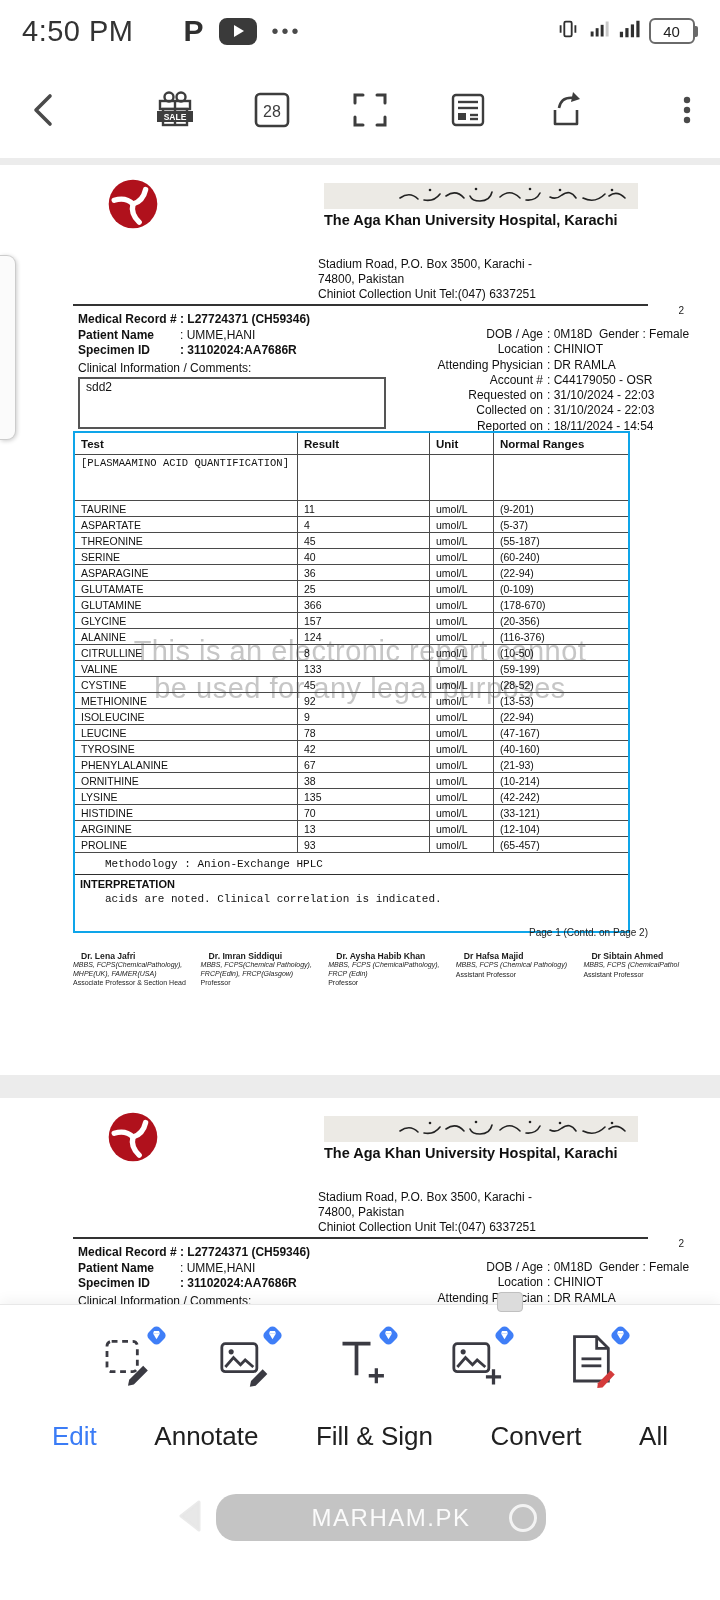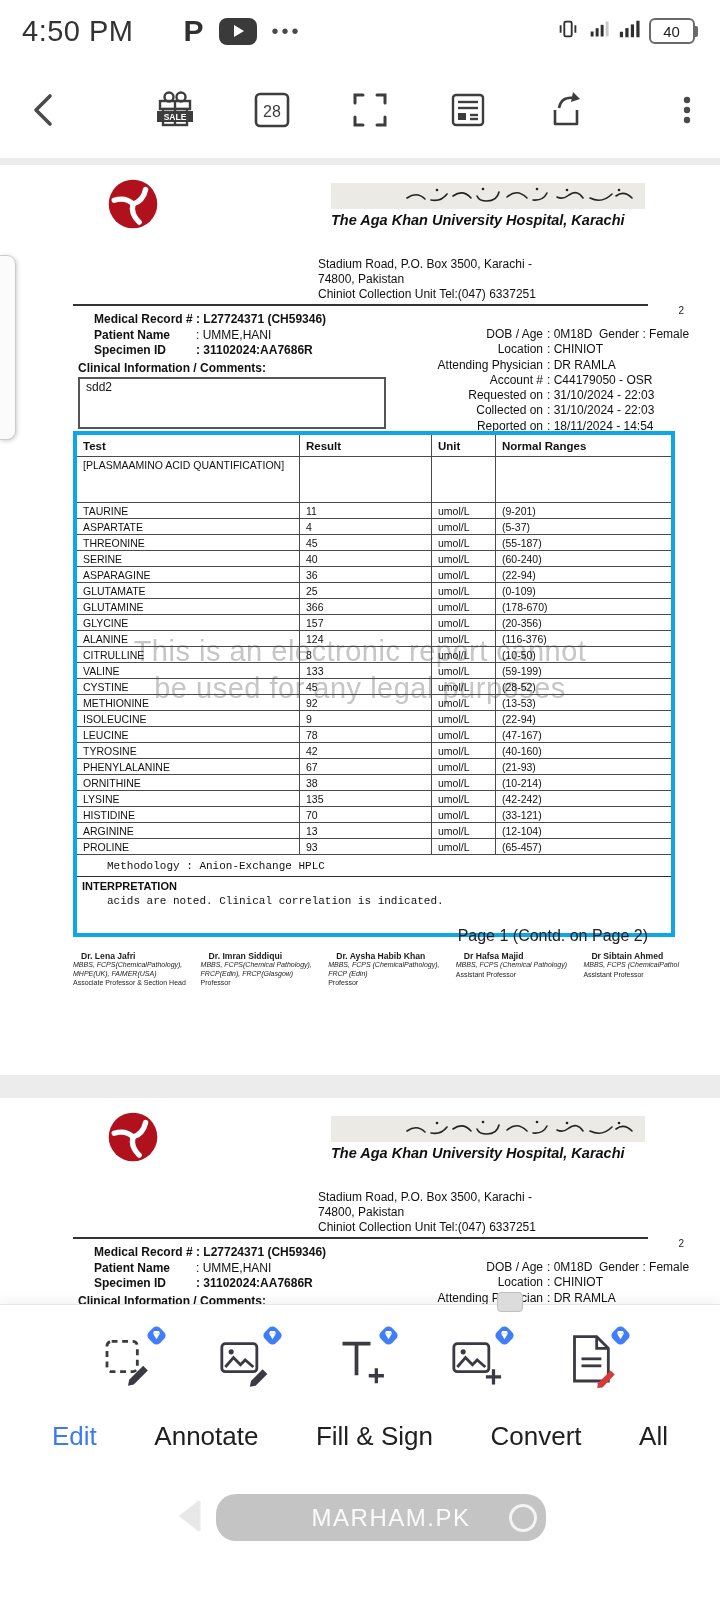--- a/index.html
+++ b/index.html
@@ -25,55 +25,55 @@
   .tb-center { flex:1; display:flex; justify-content:space-evenly; align-items:center; padding:0 40px; }
   .tb-icon { display:flex; align-items:center; justify-content:center; }
 
   
   .pdf-area { position:absolute; top:158px; left:0; right:0; height:1442px; background:#ececec; overflow:hidden; }
   .page { position:absolute; left:0; width:720px; background:#fff; }
   .p1 { top:7px; height:910px; }
   .p2 { top:940px; height:260px; overflow:hidden; }
 
   .rpt-logo { position:absolute; left:106px; top:12px; }
-  .rpt-brand { position:absolute; left:331px; top:18px; width:314px;font-style:italic; }
+  .rpt-brand { position:absolute; left:324px; top:18px; width:314px; }
   .rpt-urdu { height:26px; background:#eceae5; display:flex; align-items:center; justify-content:flex-end; padding:0 8px; }
   .rpt-hosp { font-size:14.5px; font-weight:700; color:#111; margin-top:3px; white-space:nowrap; }
   .rpt-address { position:absolute; left:318px; top:92px; font-size:12px; line-height:15px; color:#111; }
   .corner-num { position:absolute; top:140px; right:36px; font-size:10px; color:#222; }
   .rpt-rule { position:absolute; top:139px; left:73px; width:575px; border-top:2px solid #333; }
 
   .patient-block { position:absolute; top:147px; left:73px; right:30px; height:118px; font-size:12px; color:#111; }
   .patient-left { position:absolute; left:5px; top:0; }
-  .pl-row { display:flex; line-height:15.6px;margin-left:16px; }
+  .pl-row { display:flex; line-height:15.6px; }
   .pl-label { width:102px; font-weight:700; }
   .patient-left div.pl-row:nth-of-type(1) .pl-value,
   .patient-left div.pl-row:nth-of-type(3) .pl-value { font-weight:700; }
-  .clin-label { position:absolute; left:5px; top:49px; font-weight:700; }
+  .clin-label { position:absolute; left:5px; top:49px; font-weight:400; }
   .clin-box { position:absolute; left:5px; top:65px; width:308px; height:52px; border:2px solid #555; padding:1px 6px; }
   .patient-right { position:absolute; left:330px; top:15px; right:0; }
   .pr-row { display:flex; line-height:15.3px; }
   .pr-label { flex:0 0 140px; text-align:right; }
   .pr-value { padding-left:4px; white-space:pre; }
 
   .wm { position:absolute; top:468px; left:50px; right:50px; text-align:center; color:#c6c6c6; font-size:29px; line-height:37px; letter-spacing:.5px; }
 
-  .lab-box { position:absolute; left:73px; top:266px; width:602px; border:4px solid #0ea5e9; background:transparent; }
+  .lab-box { position:absolute; left:73px; top:266px; width:557px; border:2px solid #0ea5e9; background:transparent; }
   .lab-grid { display:grid; grid-template-columns:222px 132px 64px auto; }
   .cell { border-bottom:1px solid #4a4a4a; padding:2px 4px 1px 6px; font-size:10.5px; line-height:12px; color:#111; }
   .c2,.c3,.c4 { border-left:1px solid #4a4a4a; }
   .hc { font-weight:700; font-size:11.5px; padding:5px 4px 4px 6px; }
-  .sect { height:46px; }
+  .sect { height:46px;font-family:Liberation Mono, monospace; }
   .method { font-family:"Liberation Mono", monospace; font-size:11px; padding:5px 0 4px 30px; color:#111; }
   .irule { border-top:1.6px solid #2e2e2e; }
   .interp-label { font-weight:700; font-size:11px; padding:3px 0 2px 5px; color:#111; }
   .interp-line { font-family:"Liberation Mono", monospace; font-size:11px; line-height:14.5px; padding-left:30px; color:#111; }
   .interp-pad { height:24px; }
 
-  .page-footer { position:absolute; top:762px; right:72px; font-size:16px; color:#222; }
+  .page-footer { position:absolute; top:762px; right:72px; font-size:10px; color:#222; }
 
   .doctors { position:absolute; top:786px; left:73px; right:18px; display:flex; gap:9px; }
   .doc { flex:1; color:#1c1c1c; }
   .doc-name { font-size:8.6px; font-weight:700;padding-left:8px; }
   .doc-cred { font-size:7px; font-style:italic; line-height:8.6px; }
   .doc-title { font-size:7px; line-height:9px; }
 
   .drag-handle { position:absolute; left:0; top:255px; width:16px; height:185px; background:#fbfbfb; border:1px solid #ccc; border-left:none; border-radius:0 9px 9px 0; box-shadow:1px 1px 4px rgba(0,0,0,.2); z-index:3; }
   .floating-widget { position:absolute; left:497px; top:1292px; width:26px; height:20px; background:#dcdcdc; border:1px solid #c0c0c0; border-radius:4px; z-index:5; }
 

